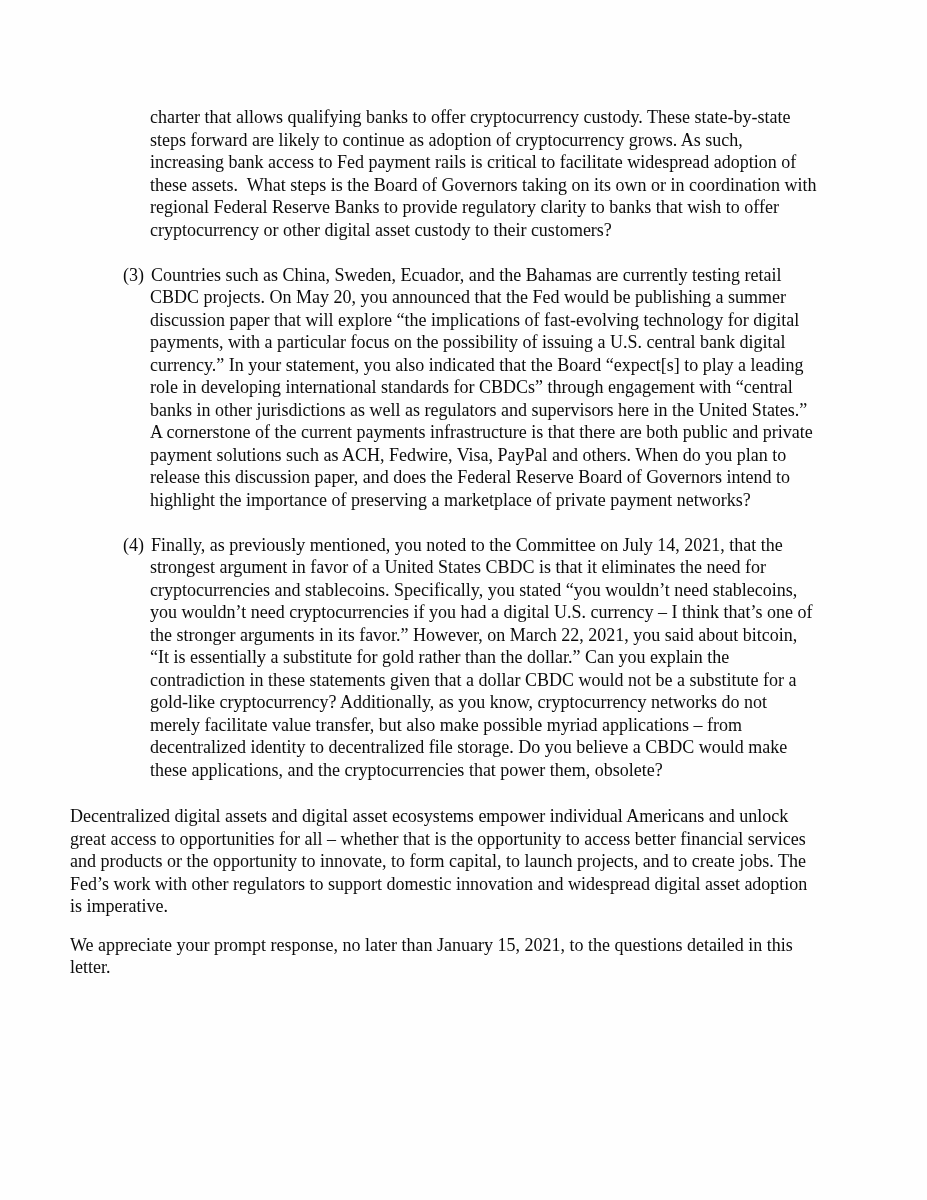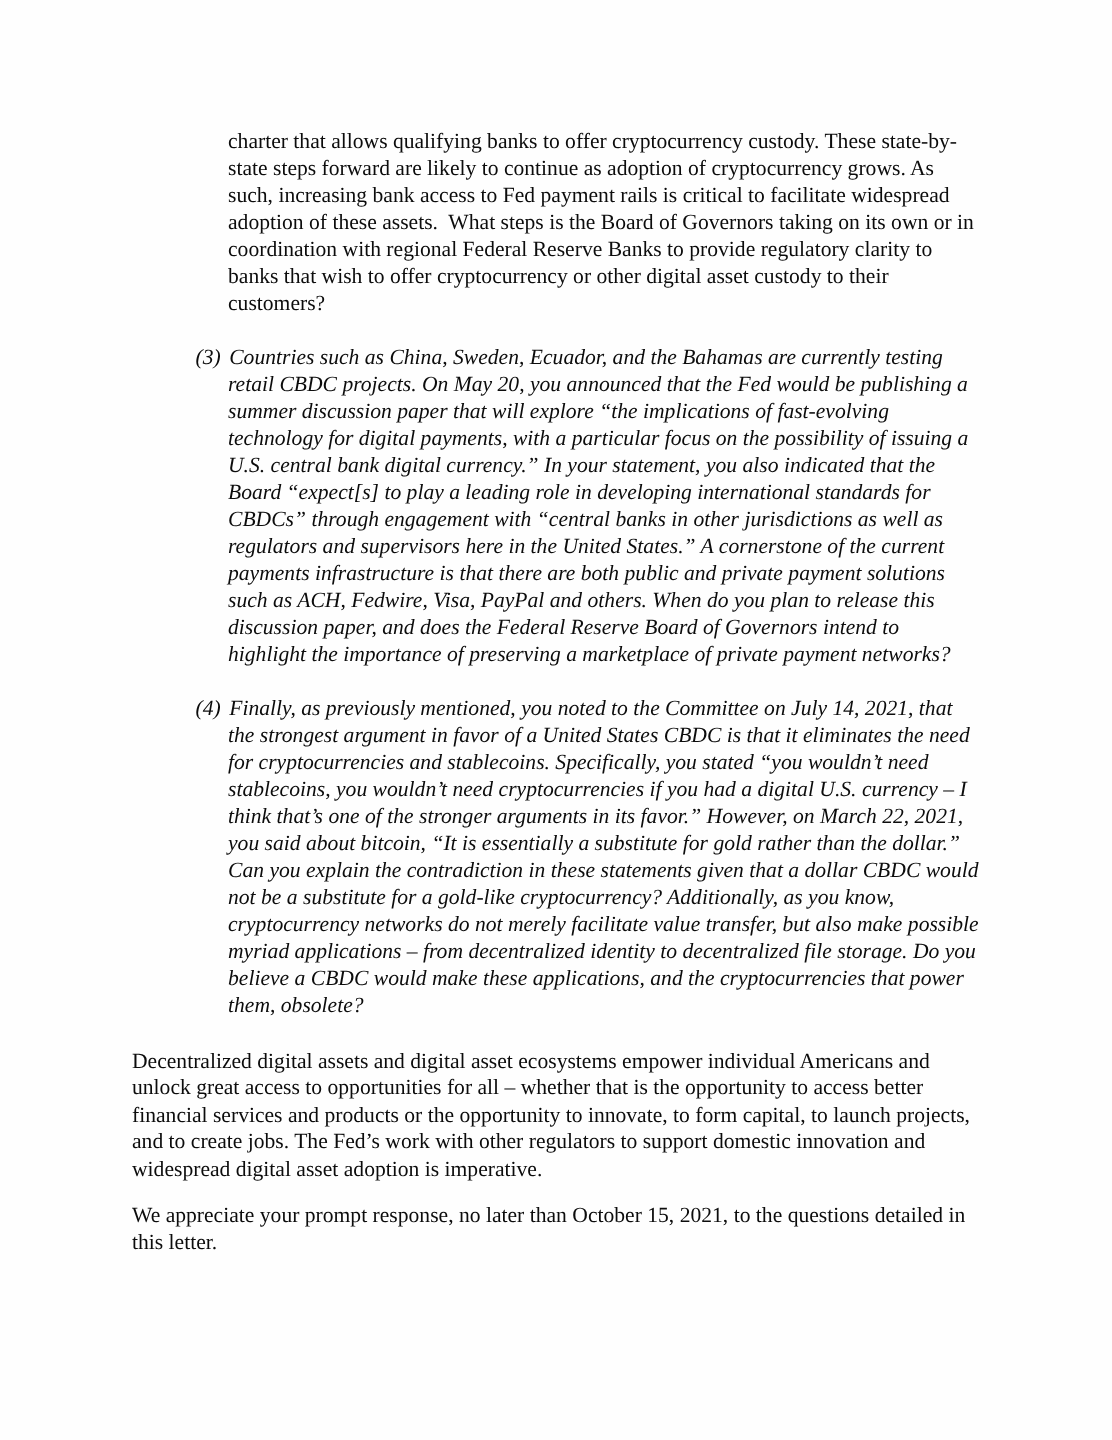--- a/index.html
+++ b/index.html
@@ -10,36 +10,35 @@
   .page {
     position: relative;
     width: 927px;
     height: 1200px;
     box-sizing: border-box;
     background: #fefefe;
     color: #0c0c0c;
     font-family: "Liberation Serif", serif;
     font-size: 18px;
     line-height: 22.5px;
-    padding: 106px 110px 0 110px;
+    padding: 106px 110px 0 70px;
     overflow: hidden;
   }
   .para {
     white-space: pre-wrap;
   }
   
   .continuation {
     margin-left: 80px;
   }
   
   .question {
     margin-left: 80px;
     text-indent: -27px;
     margin-top: 22.5px;
-    font-style: italic;
   }
   .q-num {
     margin-right: 7px;
   }
   .q-text {
     white-space: pre-wrap;
   }
   .closing-1 {
     margin-top: 24px;
   }
@@ -53,15 +52,15 @@
 <div class="page">
 
   <div class="para continuation">charter that allows qualifying banks to offer cryptocurrency custody. These state-by-state steps forward are likely to continue as adoption of cryptocurrency grows. As such, increasing bank access to Fed payment rails is critical to facilitate widespread adoption of these assets.  What steps is the Board of Governors taking on its own or in coordination with regional Federal Reserve Banks to provide regulatory clarity to banks that wish to offer cryptocurrency or other digital asset custody to their customers?</div>
 
   <div class="question"><span class="q-num">(3)</span><span class="q-text">Countries such as China, Sweden, Ecuador, and the Bahamas are currently testing retail CBDC projects. On May 20, you announced that the Fed would be publishing a summer discussion paper that will explore “the implications of fast-evolving technology for digital payments, with a particular focus on the possibility of issuing a U.S. central bank digital currency.” In your statement, you also indicated that the Board “expect[s] to play a leading role in developing international standards for CBDCs” through engagement with “central banks in other jurisdictions as well as regulators and supervisors here in the United States.” A cornerstone of the current payments infrastructure is that there are both public and private payment solutions such as ACH, Fedwire, Visa, PayPal and others. When do you plan to release this discussion paper, and does the Federal Reserve Board of Governors intend to highlight the importance of preserving a marketplace of private payment networks?</span></div>
 
   <div class="question"><span class="q-num">(4)</span><span class="q-text">Finally, as previously mentioned, you noted to the Committee on July 14, 2021, that the strongest argument in favor of a United States CBDC is that it eliminates the need for cryptocurrencies and stablecoins. Specifically, you stated “you wouldn’t need stablecoins, you wouldn’t need cryptocurrencies if you had a digital U.S. currency – I think that’s one of the stronger arguments in its favor.” However, on March 22, 2021, you said about bitcoin, “It is essentially a substitute for gold rather than the dollar.” Can you explain the contradiction in these statements given that a dollar CBDC would not be a substitute for a gold-like cryptocurrency? Additionally, as you know, cryptocurrency networks do not merely facilitate value transfer, but also make possible myriad applications – from decentralized identity to decentralized file storage. Do you believe a CBDC would make these applications, and the cryptocurrencies that power them, obsolete?</span></div>
 
   <div class="para closing-1">Decentralized digital assets and digital asset ecosystems empower individual Americans and unlock great access to opportunities for all – whether that is the opportunity to access better financial services and products or the opportunity to innovate, to form capital, to launch projects, and to create jobs. The Fed’s work with other regulators to support domestic innovation and widespread digital asset adoption is imperative.</div>
 
-  <div class="para closing-2">We appreciate your prompt response, no later than October 15, 2021, to the questions detailed in this letter.</div>
+  <div class="para closing-2">We appreciate your prompt response, no later than January 15, 2021, to the questions detailed in this letter.</div>
 
 </div>
 
 </body></html>

